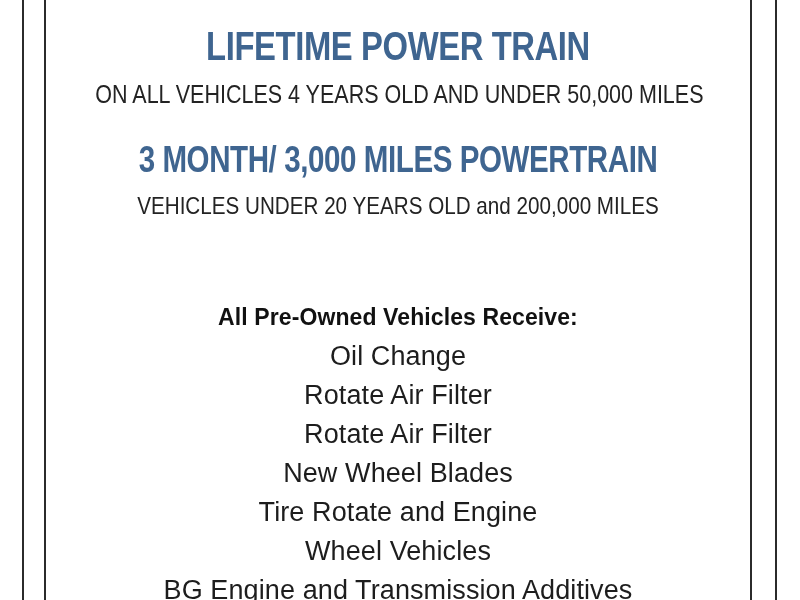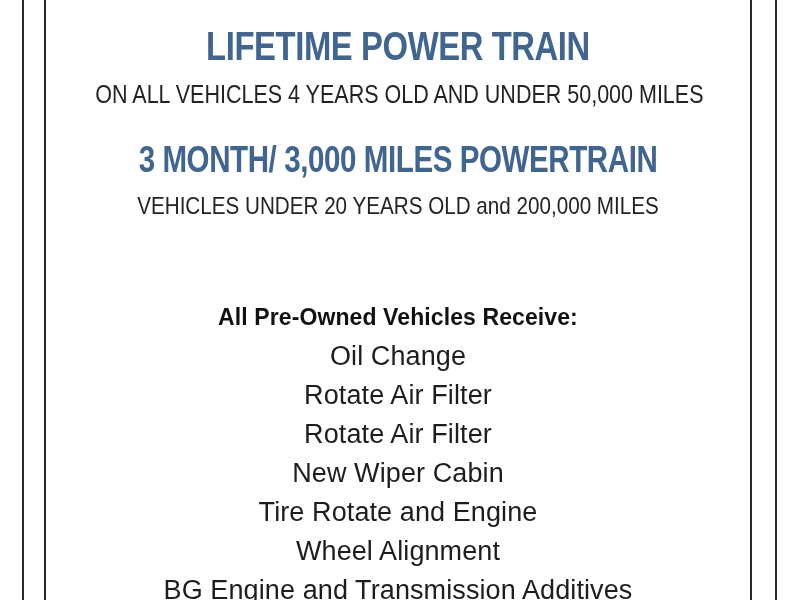--- a/index.html
+++ b/index.html
@@ -143,20 +143,20 @@
     <div class="headline headline-2">3 MONTH/ 3,000 MILES POWERTRAIN</div>
 
     <div class="subhead subhead-2">VEHICLES UNDER 20 YEARS OLD and 200,000 MILES</div>
 
     <div class="services">
       <div class="services-heading">All Pre-Owned Vehicles Receive:</div>
 
       <div class="service-item">Oil Change</div>
       <div class="service-item">Rotate Air Filter</div>
       <div class="service-item">Rotate Air Filter</div>
-      <div class="service-item">New Wiper Cabin</div>
+      <div class="service-item">New Wheel Blades</div>
       <div class="service-item">Tire Rotate and Engine</div>
-      <div class="service-item">Wheel Alignment</div>
+      <div class="service-item">Wheel Vehicles</div>
       <div class="service-item">BG Engine and Transmission Additives</div>
     </div>
 
   </div>
 </div>
 
 </body></html>

